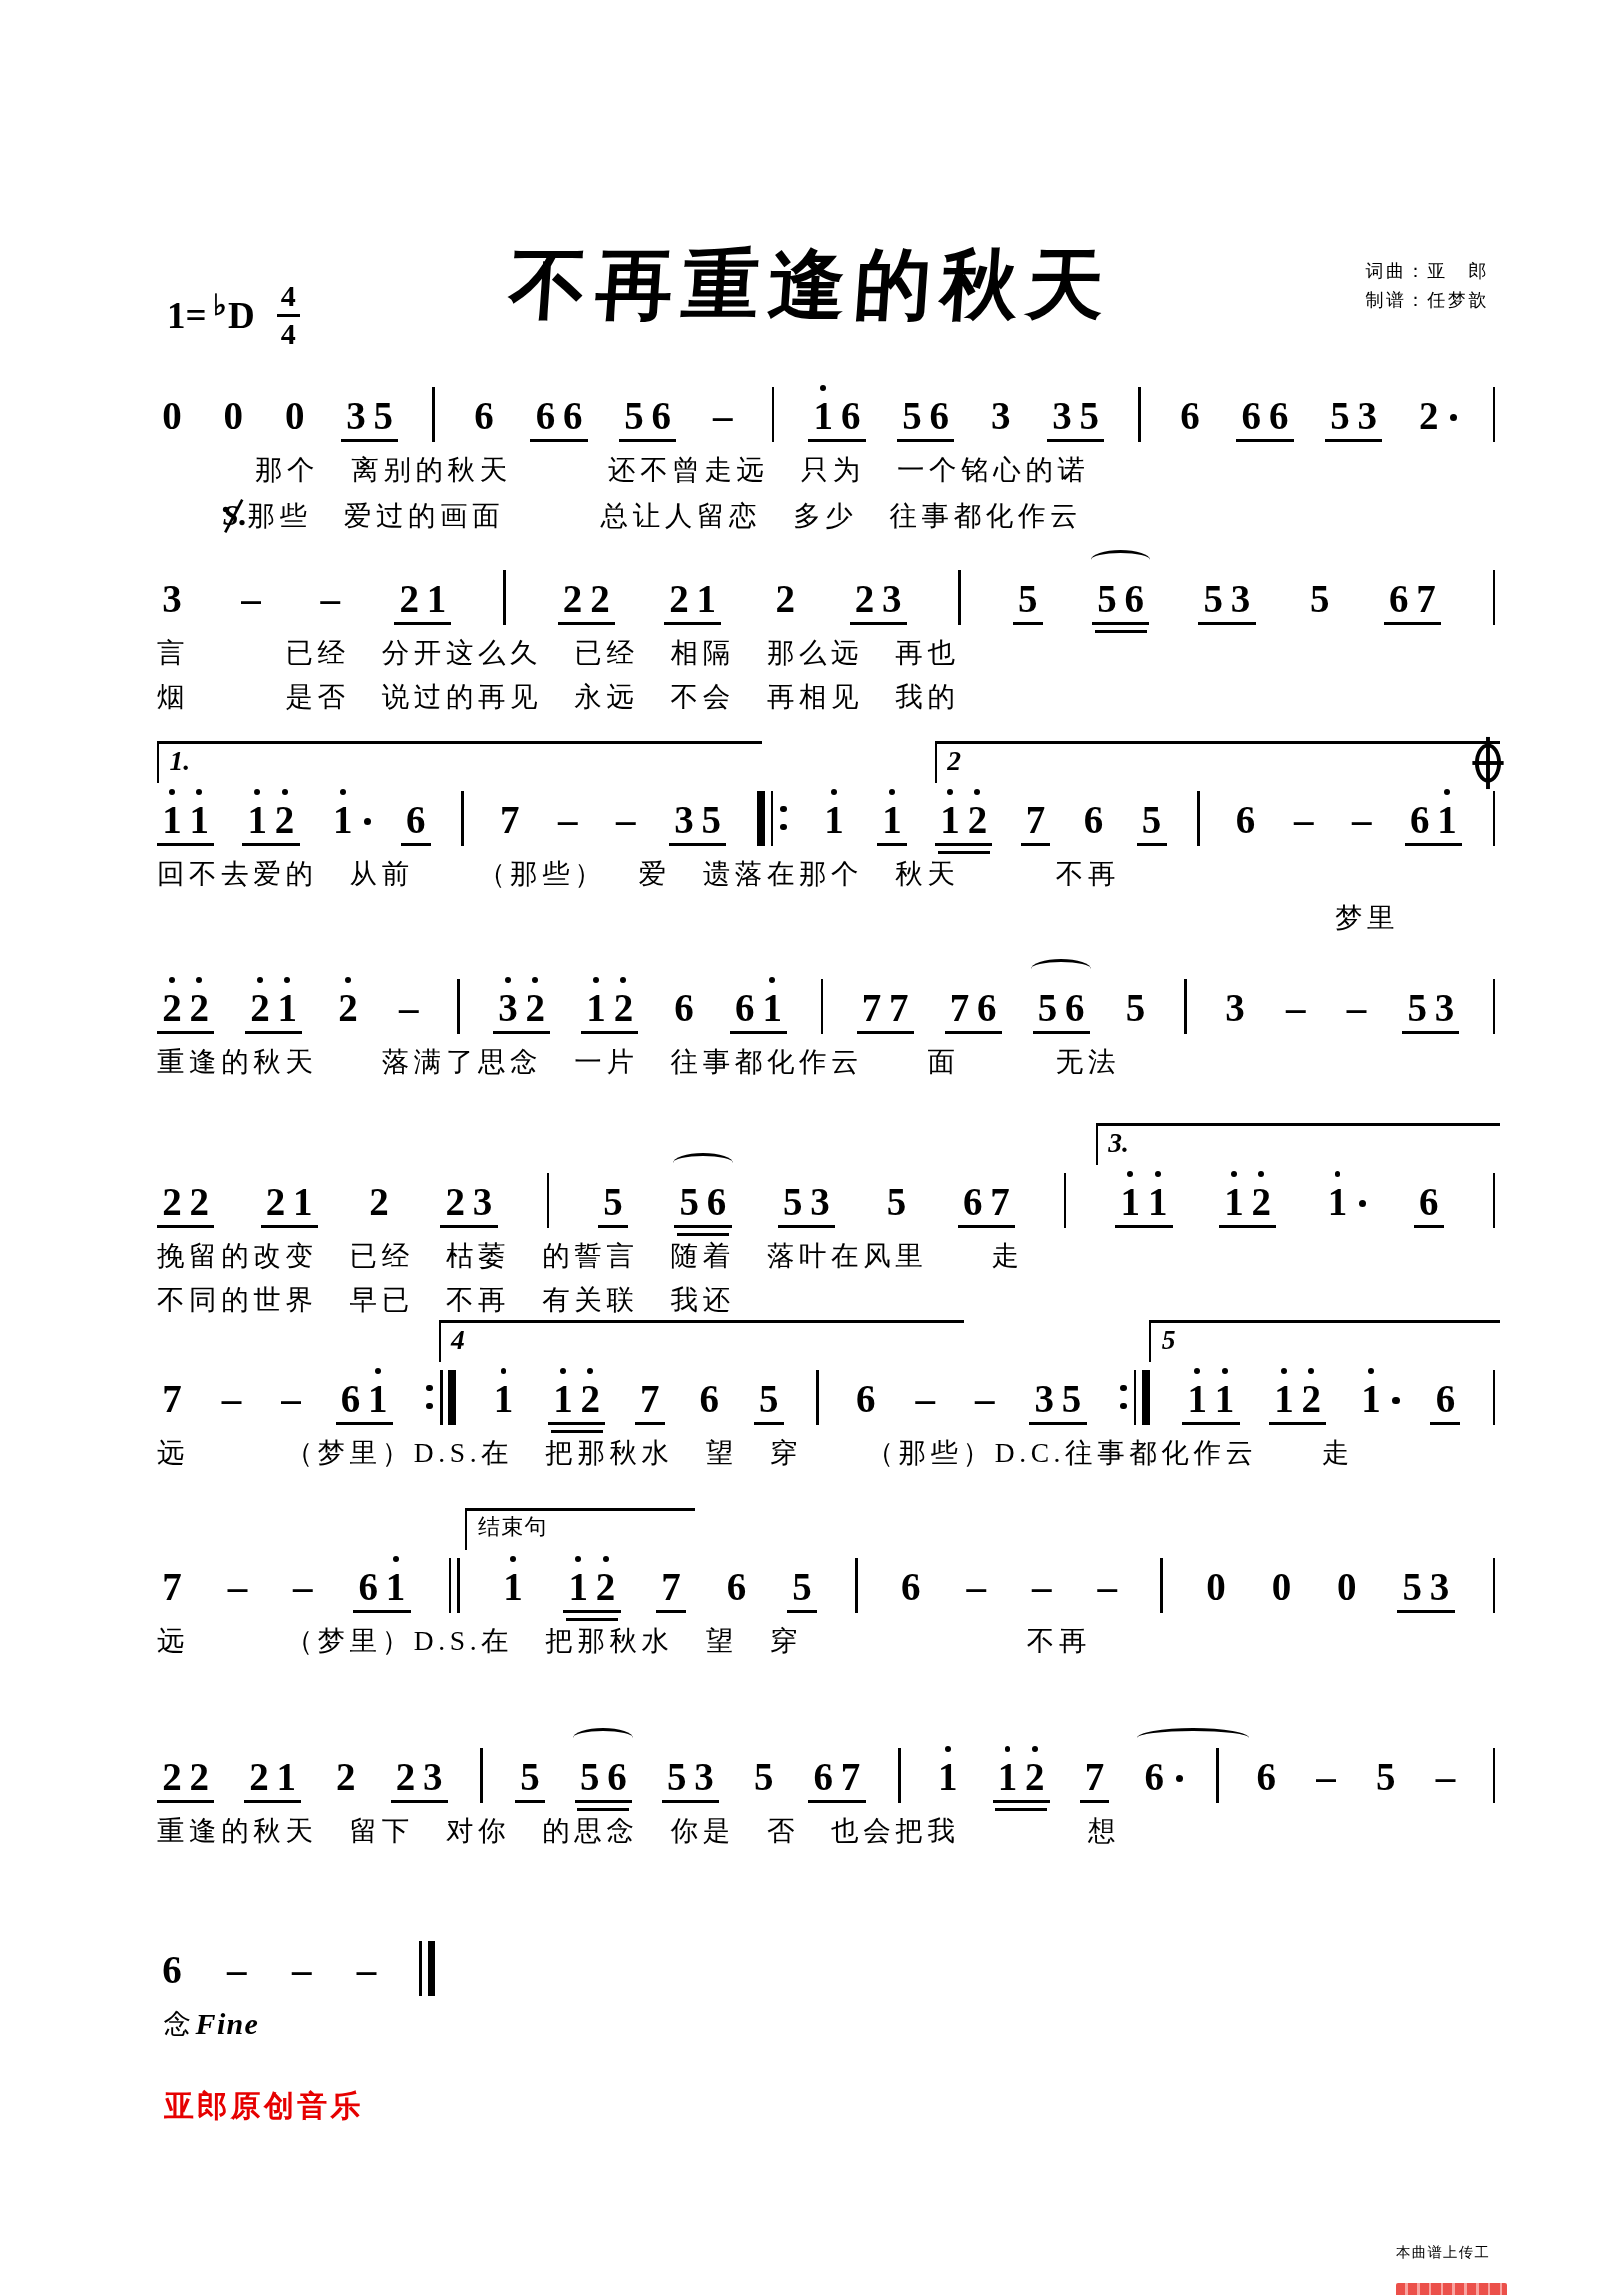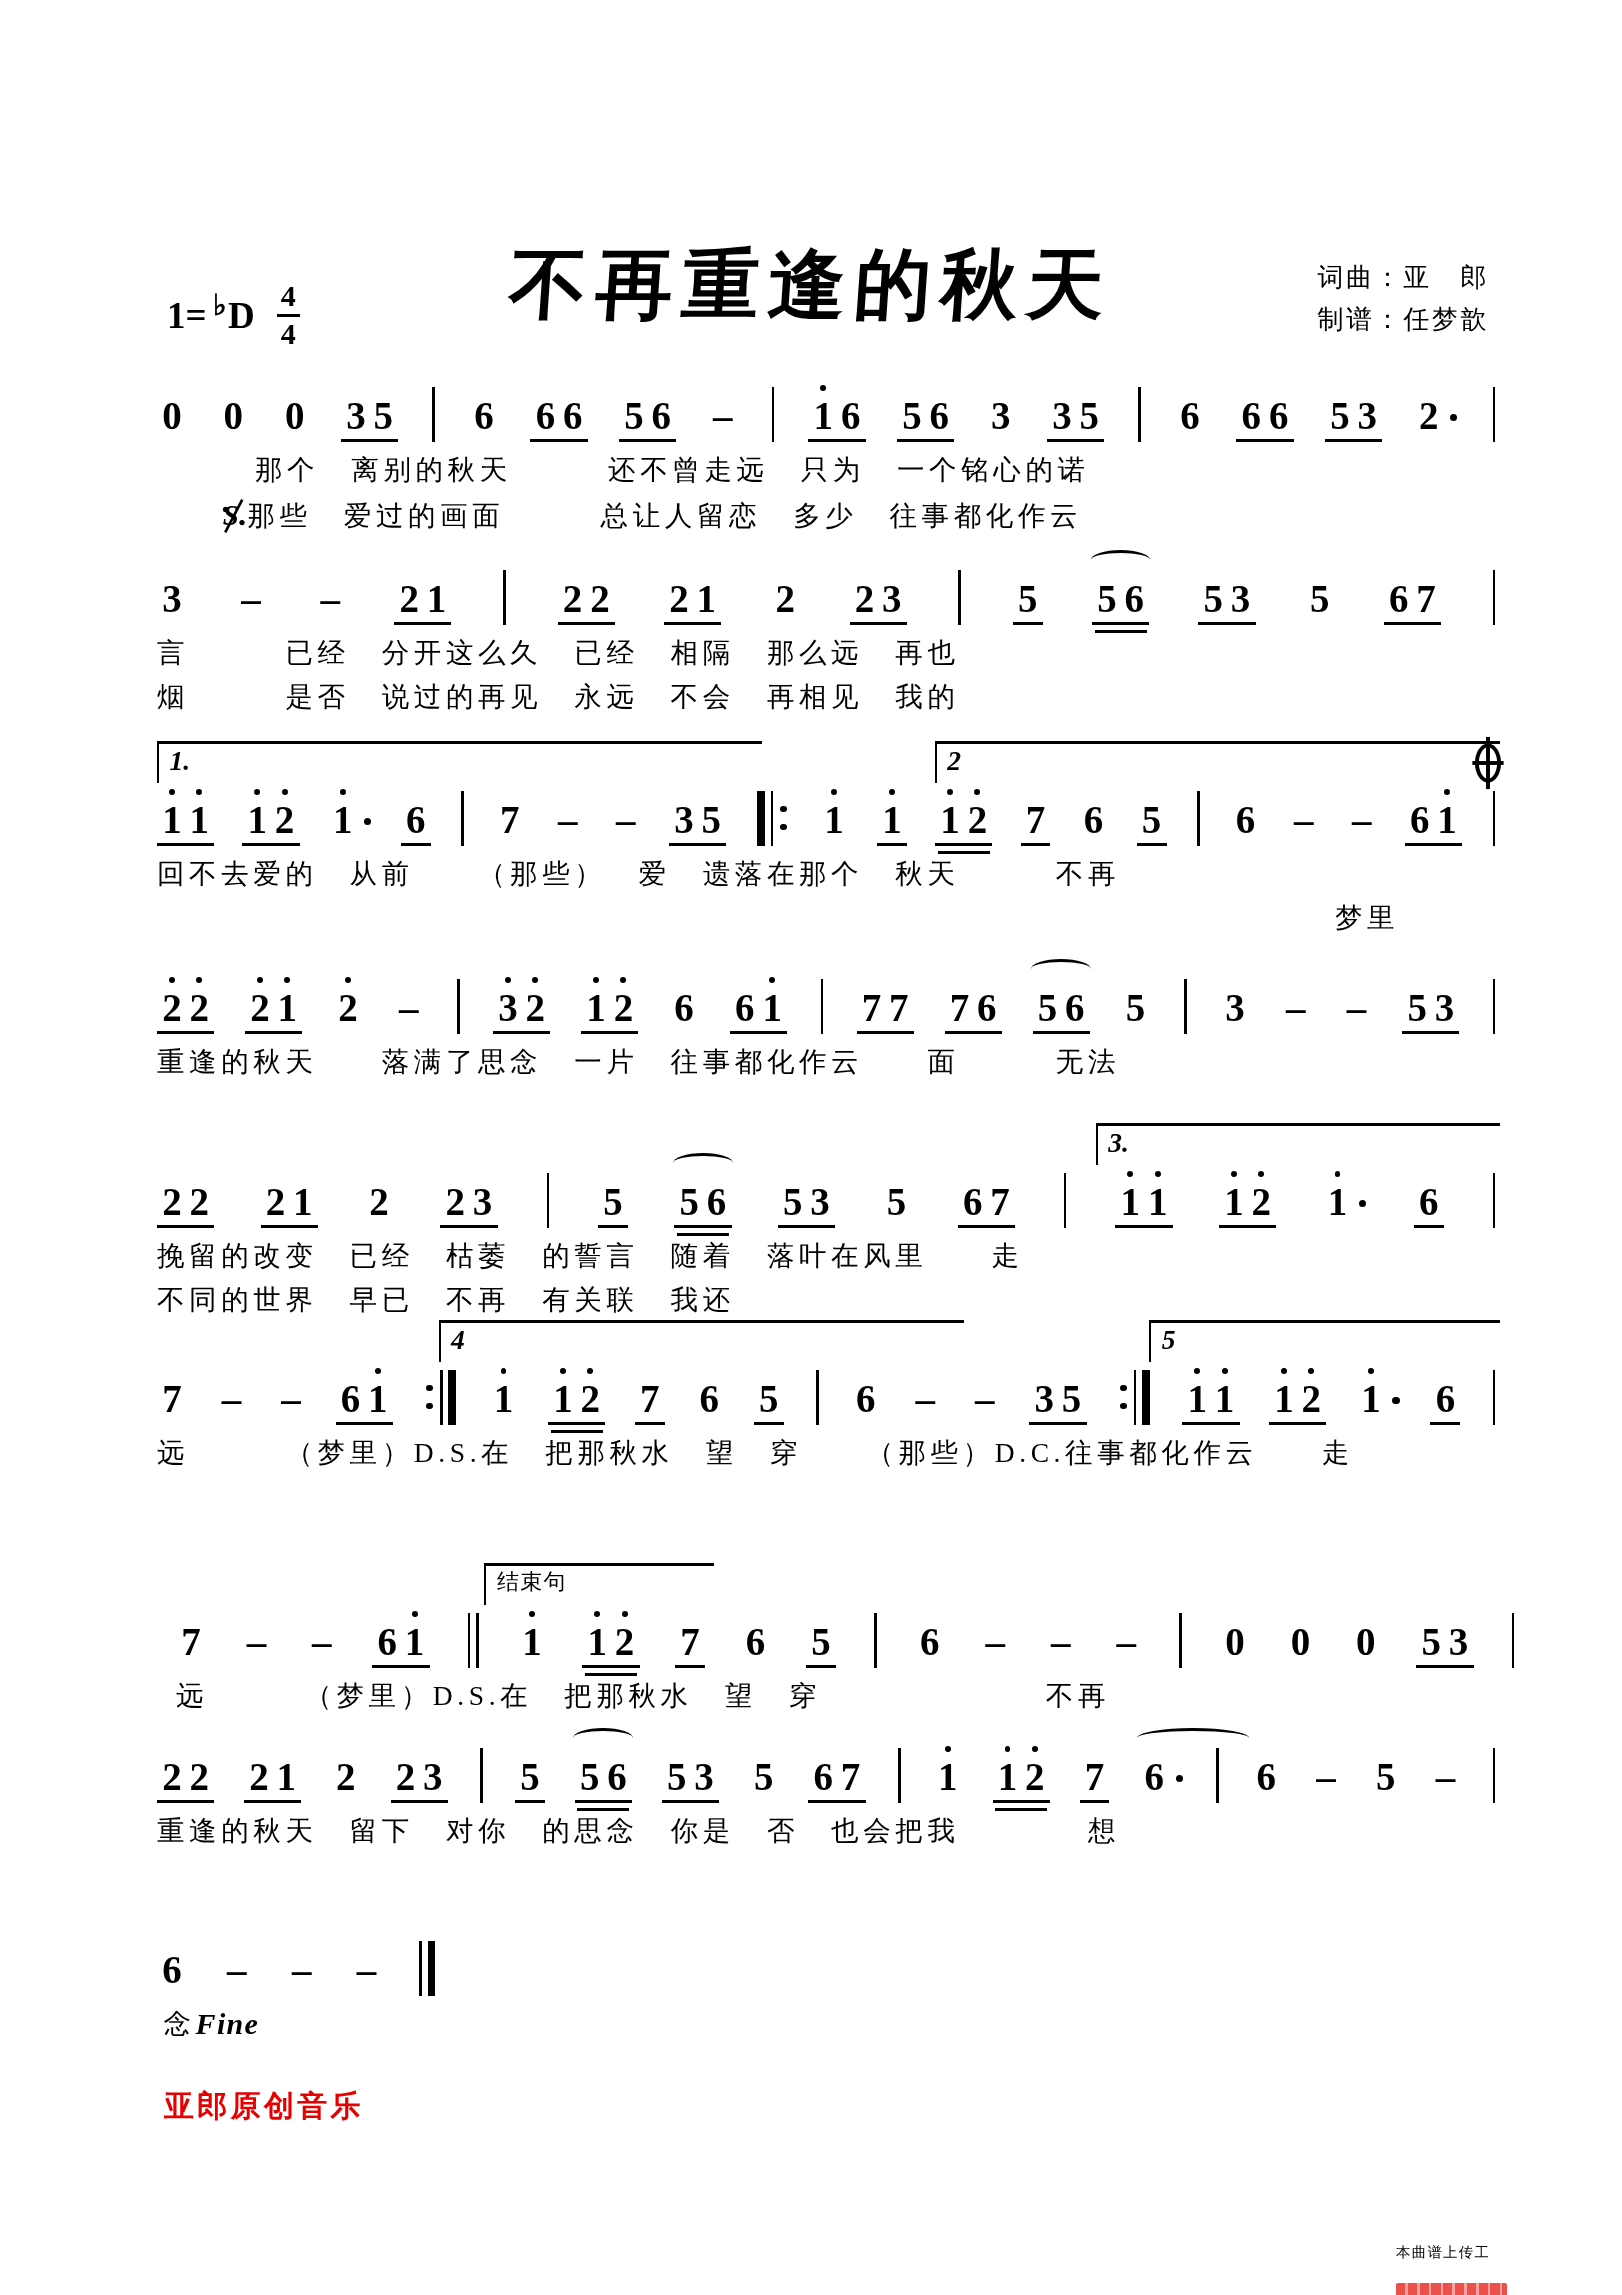--- a/index.html
+++ b/index.html
@@ -6,21 +6,21 @@
   .page{position:relative;width:1623px;height:2295px;background:#fff;color:#000;
         font-family:"Liberation Serif",serif;overflow:hidden}
   
   .title{position:absolute;top:182px;left:0;width:100%;text-align:center;
          font-size:77px;font-weight:900;letter-spacing:9.2px;transform:skewX(-4deg)}
   .keysig{position:absolute;left:167px;top:281px;font-size:37px;font-weight:700;display:flex;align-items:center}
   .keysig .flat{font-size:29px;vertical-align:super;position:relative;top:-10.5px;margin:0 1.3px 0 6.5px}
   .frac{display:inline-flex;flex-direction:column;align-items:center;margin-left:22px;font-size:30px;font-weight:700;line-height:1}
   .frac .ft{padding:0 3.9px 2.6px 3.9px;border-bottom:3.3px solid #000}
   .frac .fb{padding-top:2.6px}
-  .credits{position:absolute;right:134px;top:257px;font-size:26px;line-height:1.6;text-align:left;letter-spacing:2.6px}
+  .credits{position:absolute;right:134px;top:257px;font-size:18px;line-height:1.6;text-align:left;letter-spacing:2.6px}
   
   .sys{position:absolute;left:157px;padding-top:51px}
   .notes-row{display:flex;justify-content:space-between;align-items:flex-end}
   .tok{position:relative;display:inline-flex;align-items:flex-end}
   .chs{display:inline-flex;border-bottom:3.9px solid transparent;padding:0 1.3px 2.6px 1.3px}
   .chs.ul{border-bottom-color:#000}
   .u2 .chs{position:relative}
   .u2 .chs::after{content:"";position:absolute;left:2.6px;right:2.6px;bottom:-11px;height:3.3px;background:#000}
   .ch{display:inline-flex;flex-direction:column;align-items:center;margin:0 3.9px}
   .ch b{font-weight:700;font-size:39px;line-height:41px;display:block;text-align:center;min-width:18.3px}
@@ -1111,21 +1111,21 @@
                 <b>6</b>
               </span>
             </span>
           </span>
           <span class="barg">
             <i class="bl"></i>
           </span>
         </div>
         <div class="lyr"><span>远　　　（梦里）D.S.在　把那秋水　望　穿　　（那些）D.C.往事都化作云　　走</span></div>
       </div>
-      <div class="sys" style="top: 1560px; width: 1341px; margin-left: 19px;">
+      <div class="sys" style="top: 1505px; width: 1341px;">
         <div class="volta small" style="left: 23%; width: 17%;"><b>结束句</b></div>
         <div class="notes-row">
           <span class="tok">
             <span class="chs">
               <span class="ch">
                 <i class="od"></i>
                 <b>7</b>
               </span>
             </span>
           </span>

